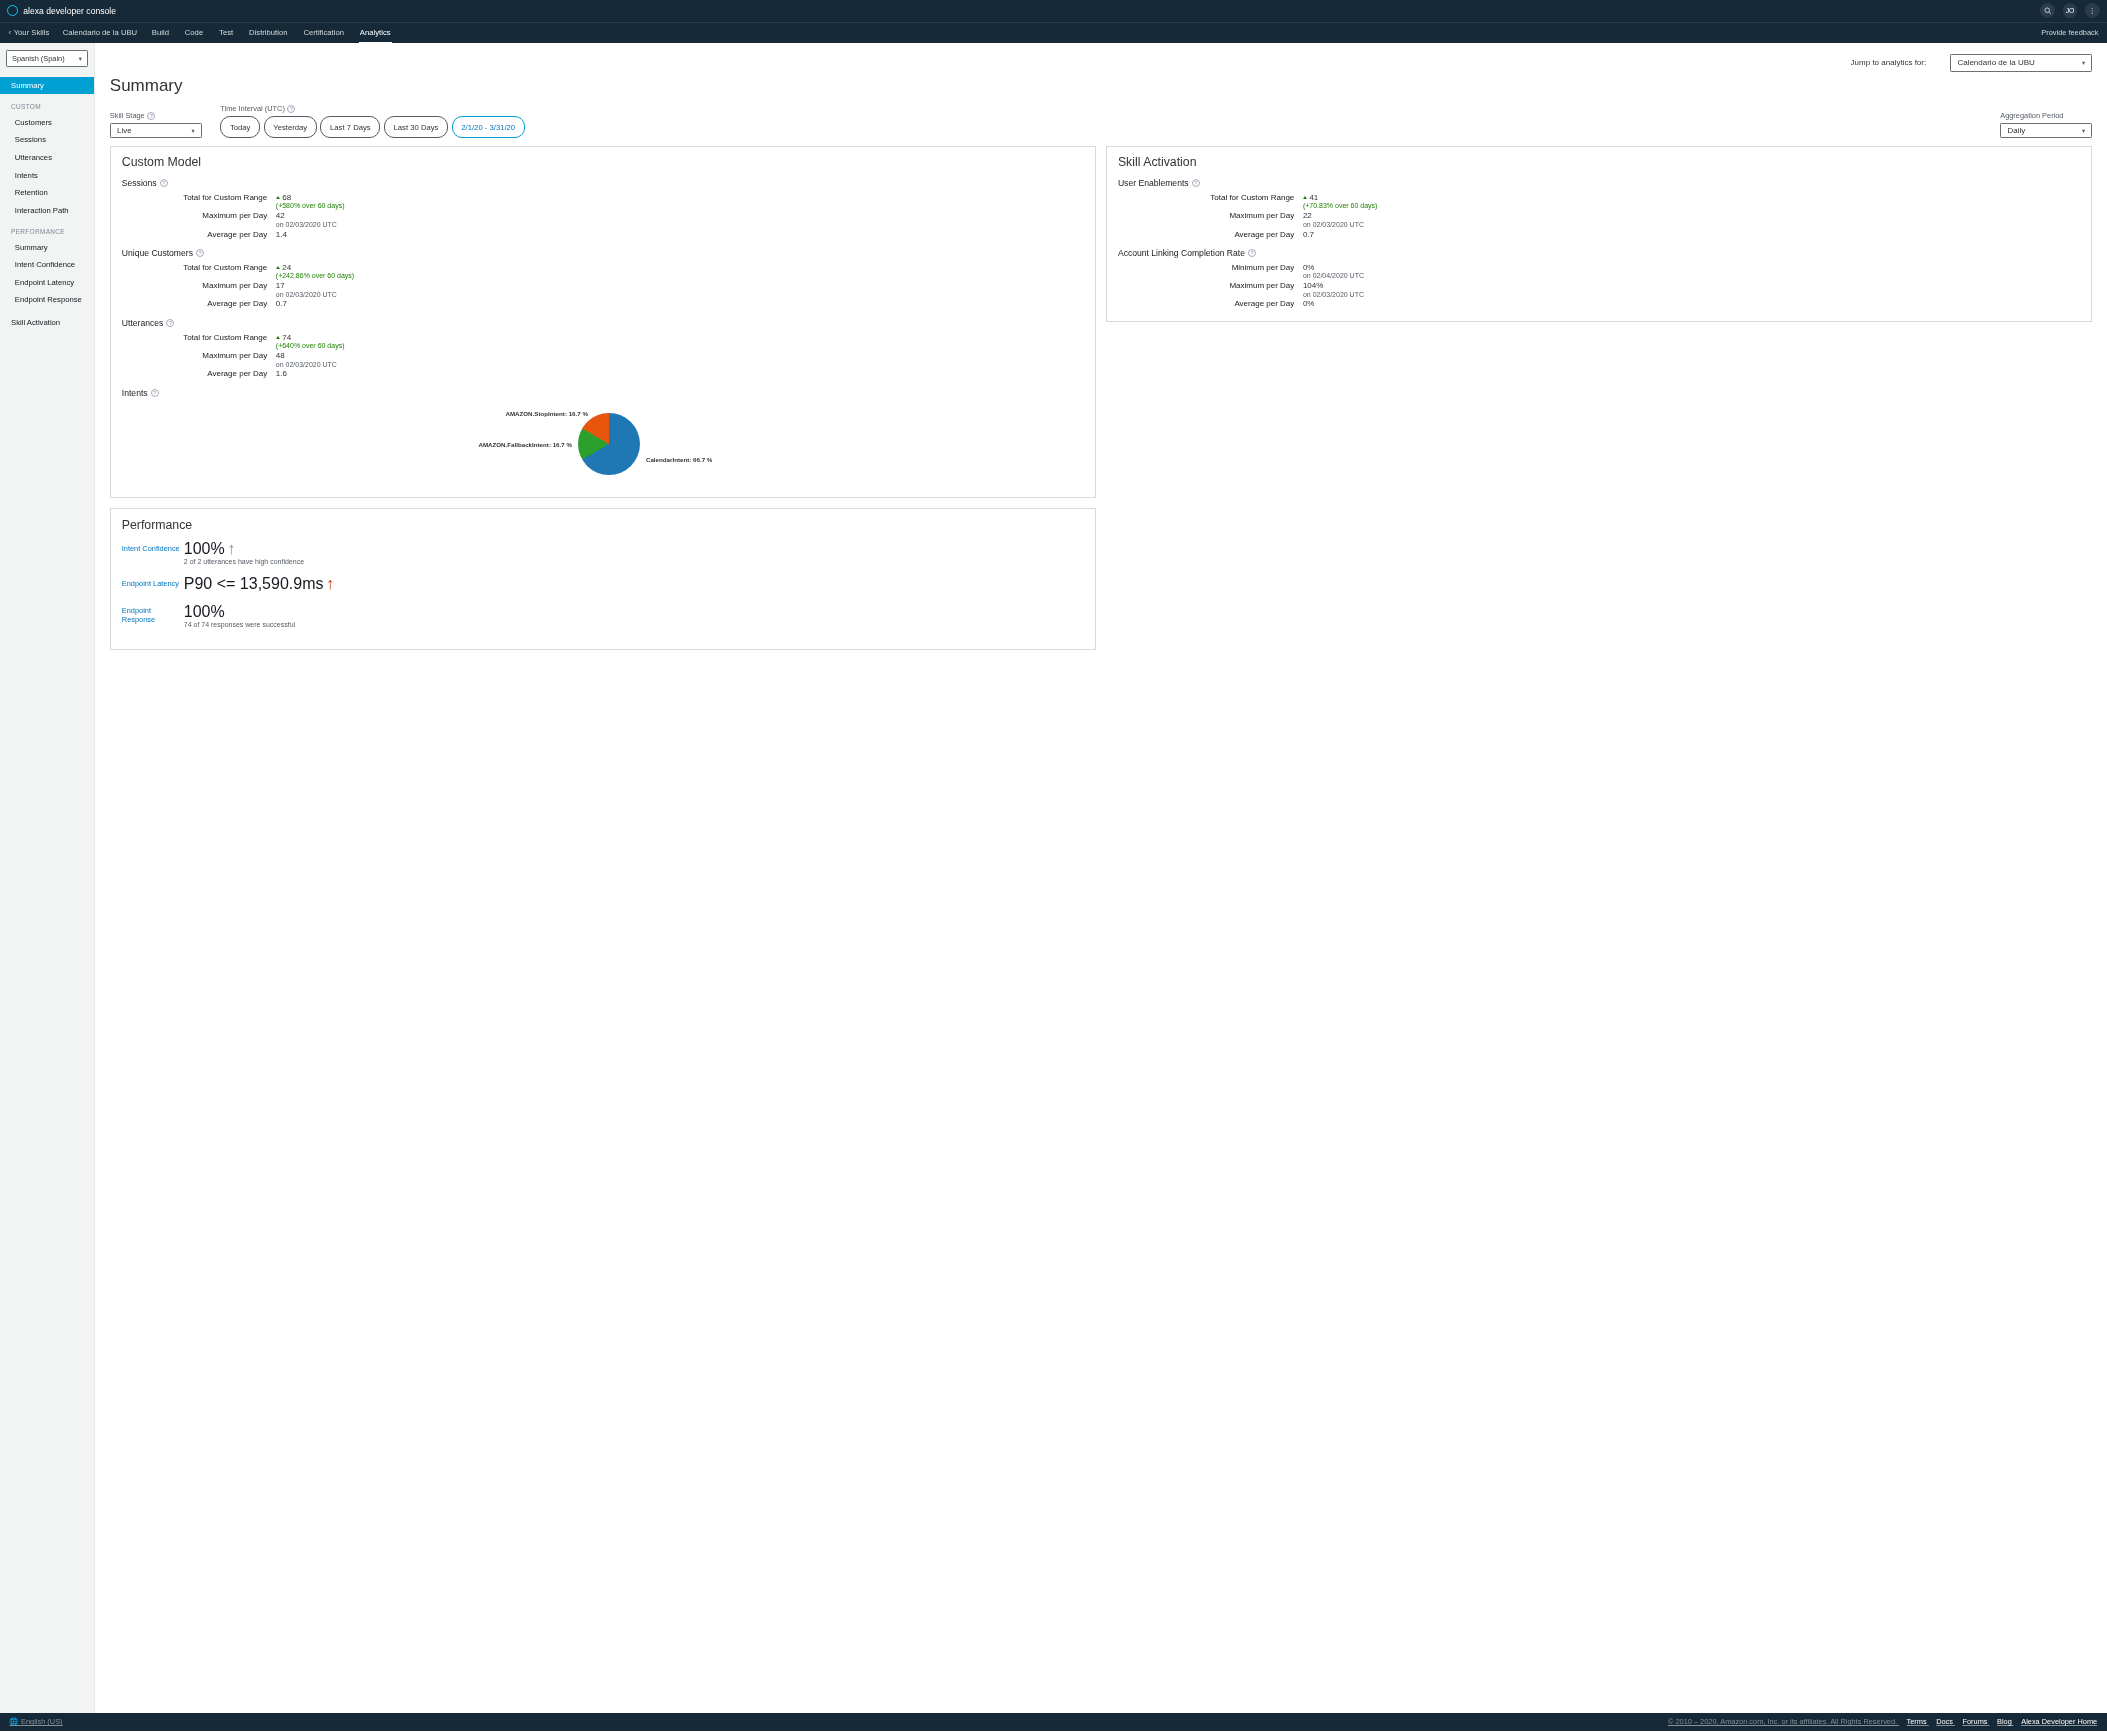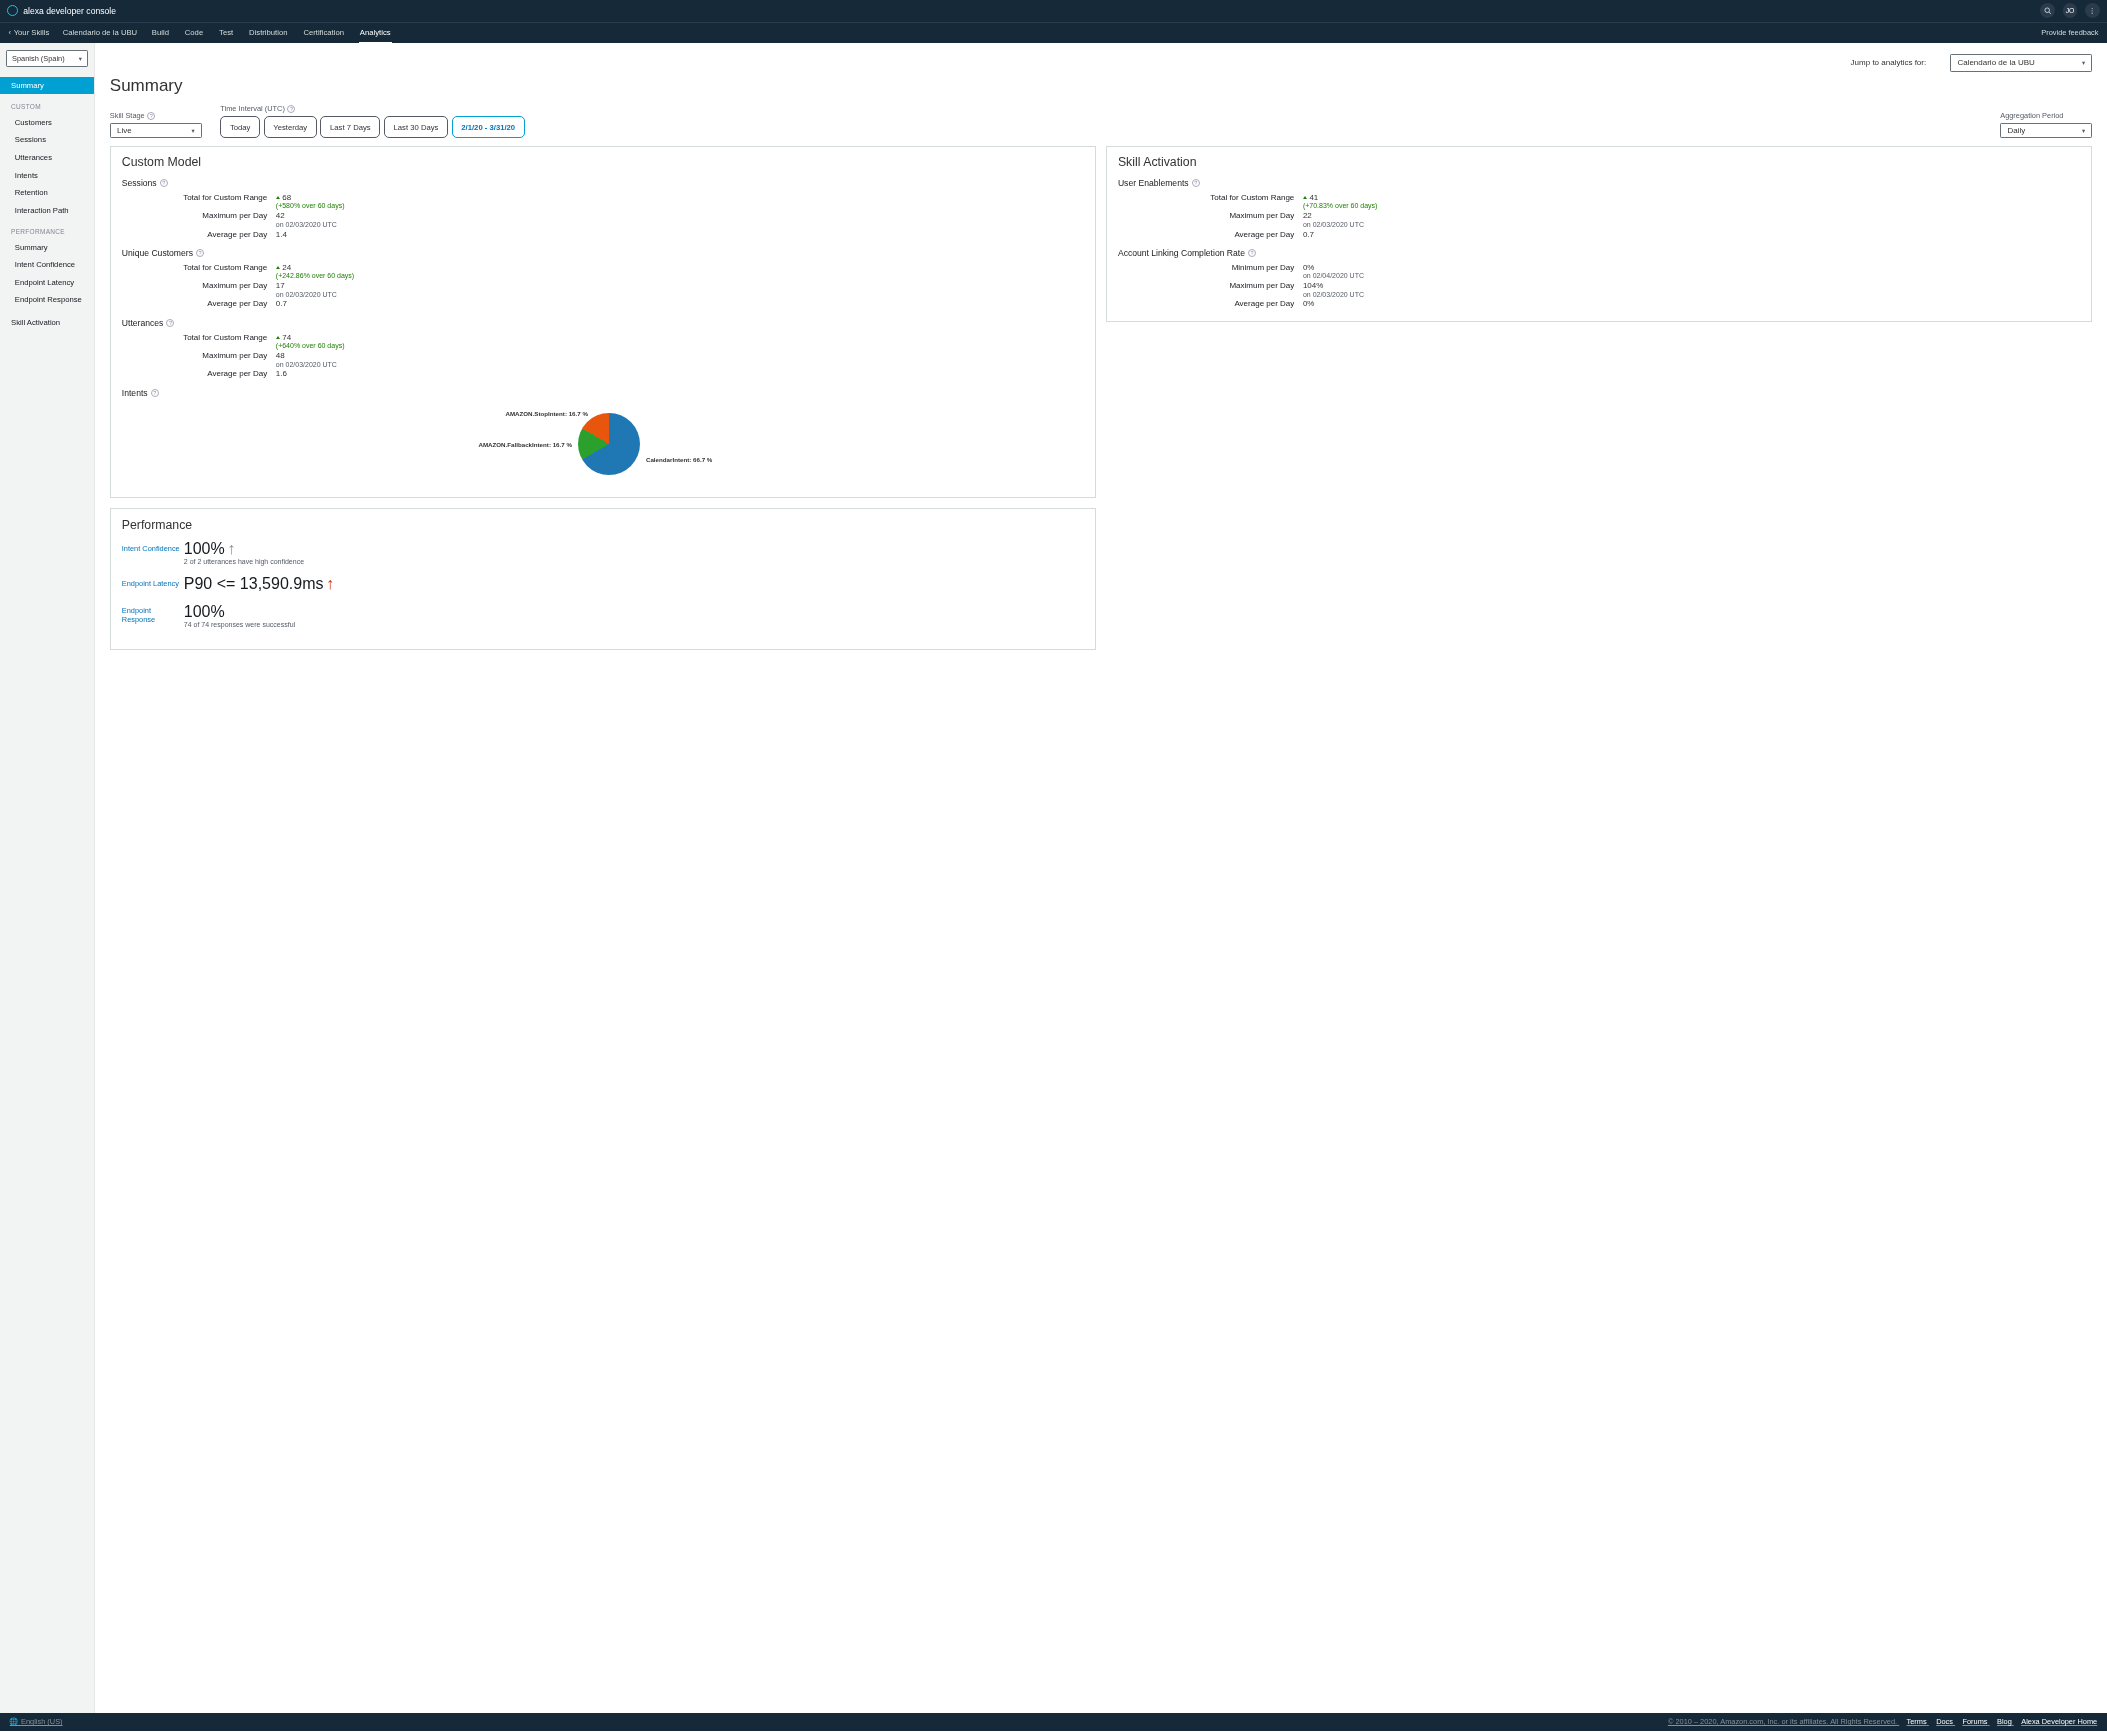--- a/index.html
+++ b/index.html
@@ -26,22 +26,22 @@
 .main { flex:1; padding: 11px 14.8px 18.5px 14.8px; }
 .toprow { display:flex; justify-content: space-between; align-items:center; margin-bottom:3.7px;}
 .jumpto { display:flex; align-items:center; gap:24px; font-size:8px;}
 .jump-select { border:0.6px solid #687078; border-radius:1.2px; height:18.5px; min-width:142px; display:flex; align-items:center; justify-content:space-between; padding:0 6.2px; font-size:8px; cursor:pointer;}
 h1.page-title { font-size:17px; font-weight:300; margin: 3.7px 0 8.6px 0;}
 .controls-row { display:flex; gap: 18.5px; align-items:flex-end; margin-bottom:7.4px; flex-wrap:wrap;}
 .ctrl-label { font-size:7.4px; color:#545b64; margin-bottom:3.1px; display:flex; align-items:center; gap:2.5px;}
 .help-q { display:inline-flex; width:8px; height:8px; border:0.6px solid #aab; border-radius:50%; font-size:5.5px; color:#8a93a2; align-items:center; justify-content:center;}
 .dropdown { border:0.6px solid #687078; border-radius:1.2px; height:15px; min-width:92px; display:flex; align-items:center; justify-content:space-between; padding:0 6.2px; font-size:8px; cursor:pointer; background:#fff;}
 .btn-group { display:flex; gap:3.7px;}
-.btn { border:0.6px solid #545b64; border-radius:5px; height:22px; padding:0 8.6px; display:flex; align-items:center; justify-content:center; font-size:7.7px; cursor:pointer; background:#fff;}
-.btn.selected { border-color:#00a0d2; color:#0073bb;font-weight:bold; }
+.btn { border:0.6px solid #545b64; border-radius:10px; height:22px; padding:0 8.6px; display:flex; align-items:center; justify-content:center; font-size:7.7px; cursor:pointer; background:#fff;}
+.btn.selected { border-color:#00a0d2; color:#0073bb; }
 .panels-row { display:flex; gap:9.8px; align-items:flex-start;}
 .panel { border:0.6px solid #d5dbdb; padding: 8.6px 11px 11px 11px; flex:1;}
 .panel h2 { font-size:12.3px; font-weight:400; margin-bottom:8.6px;}
 .section-head { font-size:8.6px; color:#16191f; margin: 2.5px 0 4.9px 0; display:flex; align-items:center; gap:3.1px;}
 .metric-row { display:flex; margin-bottom:1.8px;}
 .metric-label { width:154px; text-align:right; padding-right:8.6px; font-size:8px; color:#16191f;}
 .metric-val { font-size:8px;}
 .metric-sub { font-size:7px; color:#545b64; margin-top:0.6px;}
 .metric-sub.green { color:#1d8102;}
 .tri-up { display:inline-block; width:0; height:0; border-left:2.5px solid transparent; border-right:2.5px solid transparent; border-bottom:3.7px solid #1d8102; margin-right:2.5px; vertical-align:0.6px;}

